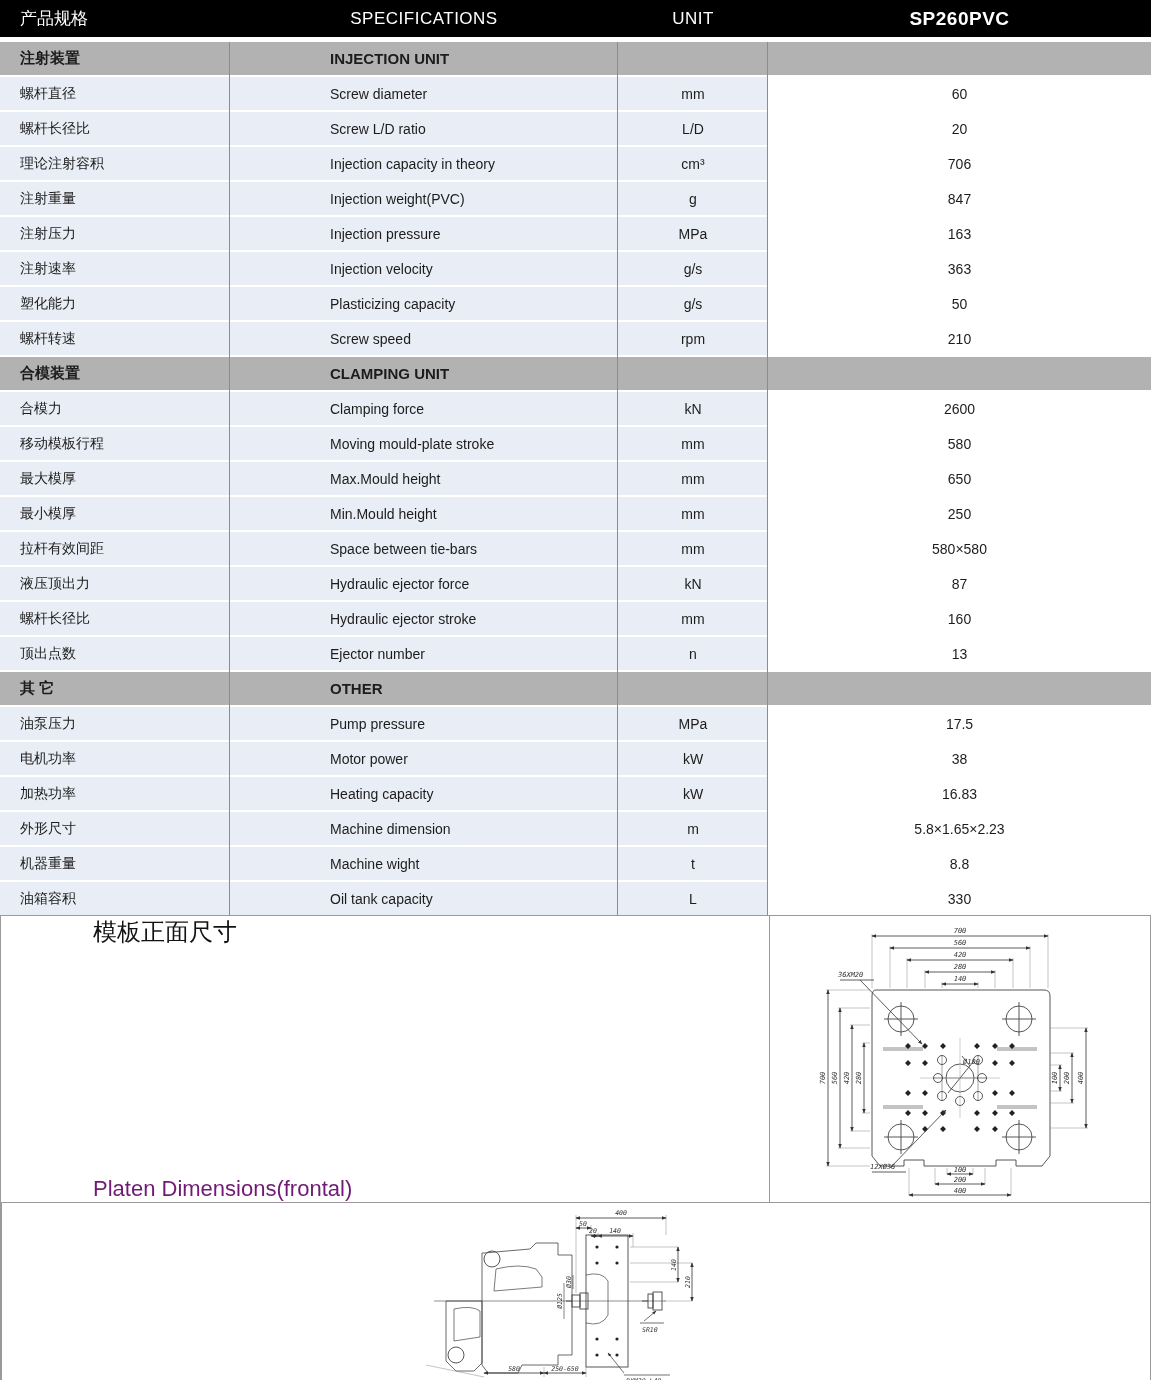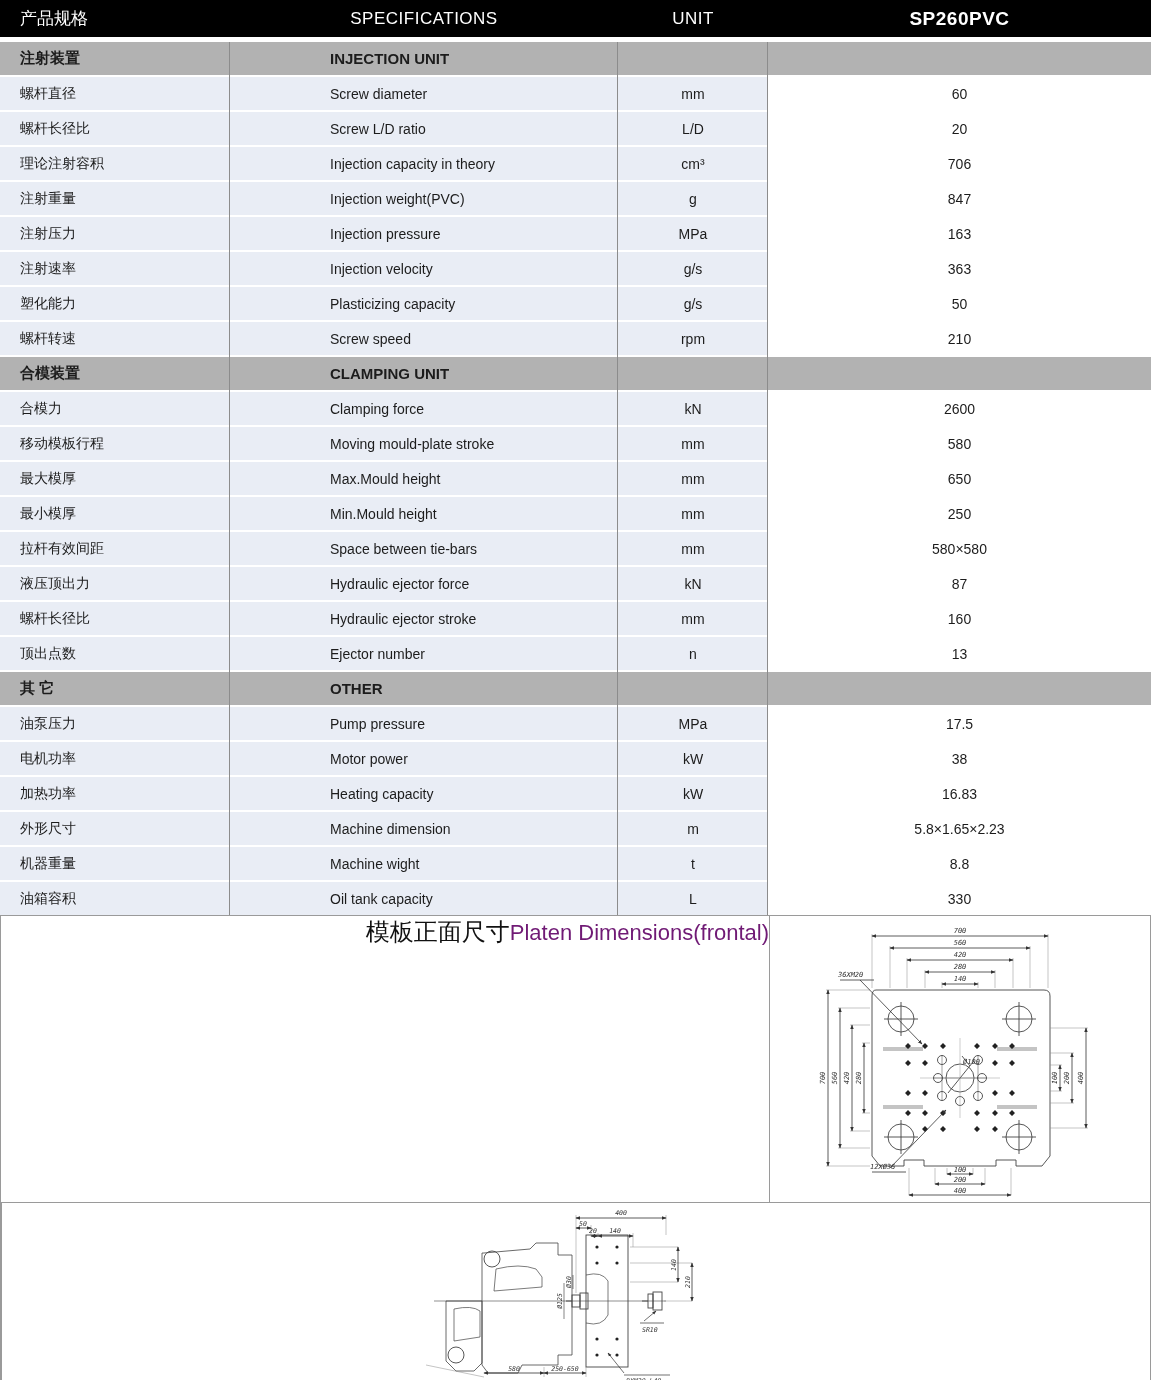--- a/index.html
+++ b/index.html
@@ -32,21 +32,21 @@
   .cell.zh { padding-left:20px; font-size:14px; }
   .cell.en { padding-left:100px; font-size:14px; }
   .cell.unit, .cell.val { justify-content:center; font-size:14px; }
   .row.section .zh { font-size:15px; }
   .row.section .en { font-size:15px; }
   
   .panels { border:1px solid #9a9a9a; border-top:1px solid #9a9a9a; position:relative; height:608px; }
   .panel { display:flex; border-bottom:1px solid #9a9a9a; }
   .panel:last-child { border-bottom:none; }
   .panel .txt {
-    width:768px; display:flex; flex-direction:row; justify-content:flex-end;
+    width:768px; display:flex; flex-direction:column; justify-content:space-between;
     padding-left:92px;
   }
   .panel .txt .zh-t { font-size:24px; color:#111; }
   .panel .txt .en-t { font-size:22px; color:#701a75; margin-top:4px; }
   .panel .draw {
     flex:1; display:flex; align-items:center; justify-content:center;
     border-left:1px solid #9a9a9a;
     font-style:italic;
   }
   .p1 { height:287px; } .p2 { height:186px; } .p3 { height:134px; }

